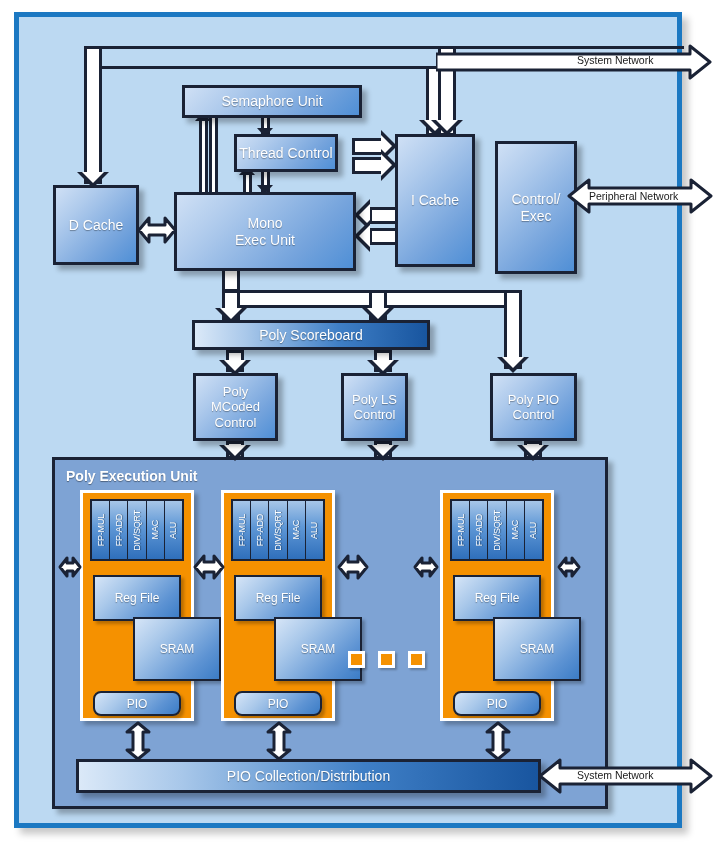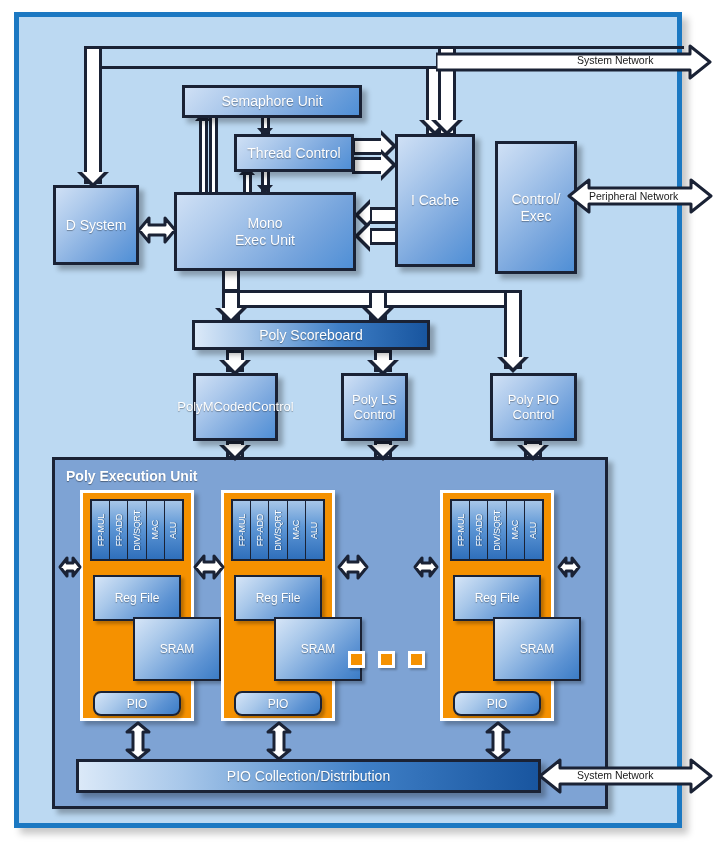--- a/index.html
+++ b/index.html
@@ -242,21 +242,21 @@
 
   <div class="wire v" style="left:426px; top:66px; width:18px; height:70px;"></div>
   <div class="ah ah-down" style="left:419px; top:120px;"></div>
   <div class="wire v" style="left:438px; top:46px; width:18px; height:90px;"></div>
   <div class="ah ah-down" style="left:431px; top:120px;"></div>
 
   <div class="blk" id="semaphore-unit" style="left:182px; top:85px; width:180px; height:33px;">
     <span>Semaphore Unit</span>
   </div>
 
-  <div class="blk" id="thread-control" style="left:234px; top:134px; width:120px; height:38px;">
+  <div class="blk" id="thread-control" style="left:234px; top:134px; width:104px; height:38px;">
     <span>Thread Control</span>
   </div>
 
   <div class="thin" style="left:199px; top:118px; height:75px;"></div>
   <div class="tah tah-up" style="left:195px; top:112px;"></div>
   <div class="thin" style="left:209px; top:118px; height:75px;"></div>
 
   <div class="thin" style="left:261px; top:118px; height:18px;"></div>
   <div class="tah tah-down" style="left:257px; top:128px;"></div>
 
@@ -264,21 +264,21 @@
   <div class="tah tah-up" style="left:239px; top:166px;"></div>
   <div class="thin" style="left:261px; top:172px; height:21px;"></div>
   <div class="tah tah-down" style="left:257px; top:185px;"></div>
 
   <div class="wire h" style="left:352px; top:138px; width:32px; height:17px;"></div>
   <div class="ah ah-right" style="left:381px; top:130px;"></div>
   <div class="wire h" style="left:352px; top:157px; width:32px; height:17px;"></div>
   <div class="ah ah-right" style="left:381px; top:149px;"></div>
 
   <div class="blk" id="d-cache" style="left:53px; top:185px; width:86px; height:80px;">
-    <span>D System</span>
+    <span>D Cache</span>
   </div>
 
   <div class="blk" id="i-cache" style="left:395px; top:134px; width:80px; height:133px;">
     <span>I Cache</span>
   </div>
 
   <div class="blk" id="mono-exec-unit" style="left:174px; top:192px; width:182px; height:79px; flex-direction:column;">
     <span>Mono</span>
     <span>Exec Unit</span>
   </div>
@@ -312,21 +312,21 @@
 
   <div class="blk horizgrad" id="poly-scoreboard" style="left:192px; top:320px; width:238px; height:30px;">
     <span>Poly Scoreboard</span>
   </div>
 
   <div class="wire v" style="left:226px; top:350px; width:18px; height:22px;"></div>
   <div class="ah ah-down" style="left:219px; top:360px;"></div>
   <div class="wire v" style="left:374px; top:350px; width:18px; height:22px;"></div>
   <div class="ah ah-down" style="left:367px; top:360px;"></div>
 
-  <div class="blk small" id="poly-mcoded" style="left:193px; top:373px; width:85px; height:68px; flex-direction:row;">
+  <div class="blk small" id="poly-mcoded" style="left:193px; top:373px; width:85px; height:68px; flex-direction:column;">
     <span>Poly</span>
     <span>MCoded</span>
     <span>Control</span>
   </div>
   <div class="blk small" id="poly-ls" style="left:341px; top:373px; width:67px; height:68px; flex-direction:column;">
     <span>Poly LS</span>
     <span>Control</span>
   </div>
   <div class="blk small" id="poly-pio" style="left:490px; top:373px; width:87px; height:68px; flex-direction:column;">
     <span>Poly PIO</span>

